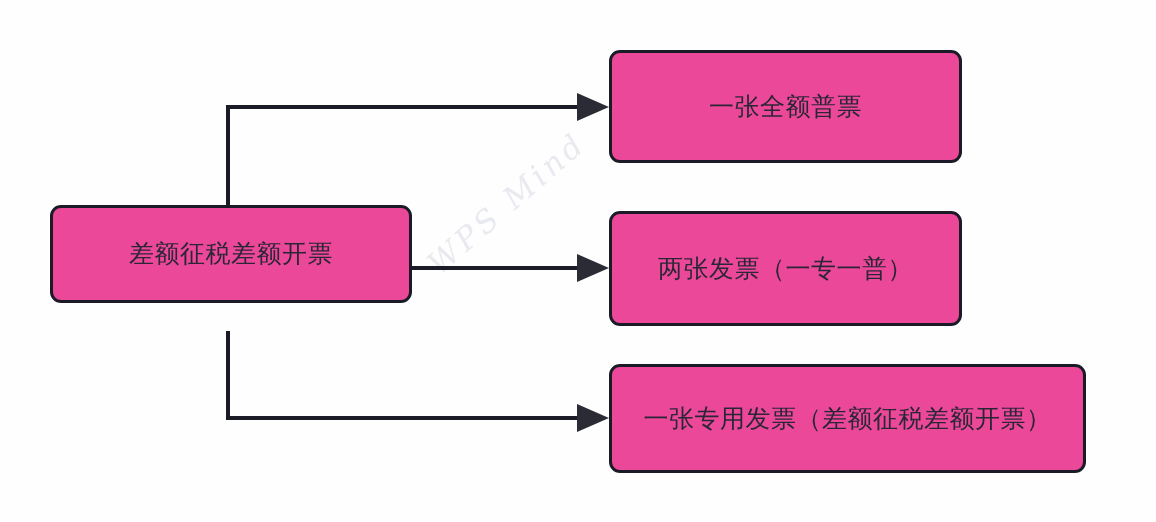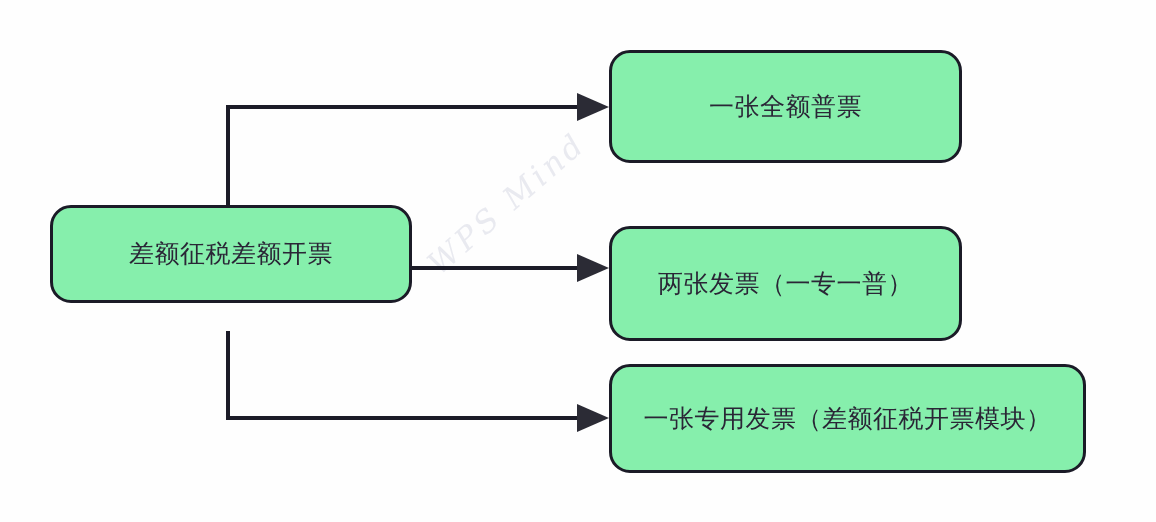--- a/index.html
+++ b/index.html
@@ -44,23 +44,23 @@
     left: 0;
     top: 0;
     width: 1156px;
     height: 522px;
     pointer-events: none;
   }
   
   .node {
     position: absolute;
     box-sizing: border-box;
-    background: #86efac;
+    background: #ec4899;
     border: 3px solid #1b1b27;
-    border-radius: 21px;
+    border-radius: 11px;
     display: flex;
     align-items: center;
     justify-content: center;
   }
   .node-label {
     font-size: 25px;
     line-height: 1.2;
     color: #2a2636;
     white-space: nowrap;
     letter-spacing: 0.5px;
@@ -76,21 +76,20 @@
     left: 609px;
     top: 50px;
     width: 353px;
     height: 113px;
   }
   #node-target-2 {
     left: 609px;
     top: 211px;
     width: 353px;
     height: 115px;
-    margin-top: 15px;
   }
   #node-target-3 {
     left: 609px;
     top: 364px;
     width: 477px;
     height: 109px;
   }
 </style>
 </head>
 <body>
@@ -130,16 +129,16 @@
 
   <div class="node" id="node-target-1">
     <span class="node-label">一张全额普票</span>
   </div>
 
   <div class="node" id="node-target-2">
     <span class="node-label">两张发票（一专一普）</span>
   </div>
 
   <div class="node" id="node-target-3">
-    <span class="node-label">一张专用发票（差额征税开票模块）</span>
+    <span class="node-label">一张专用发票（差额征税差额开票）</span>
   </div>
 
 </div>
 
 </body></html>

